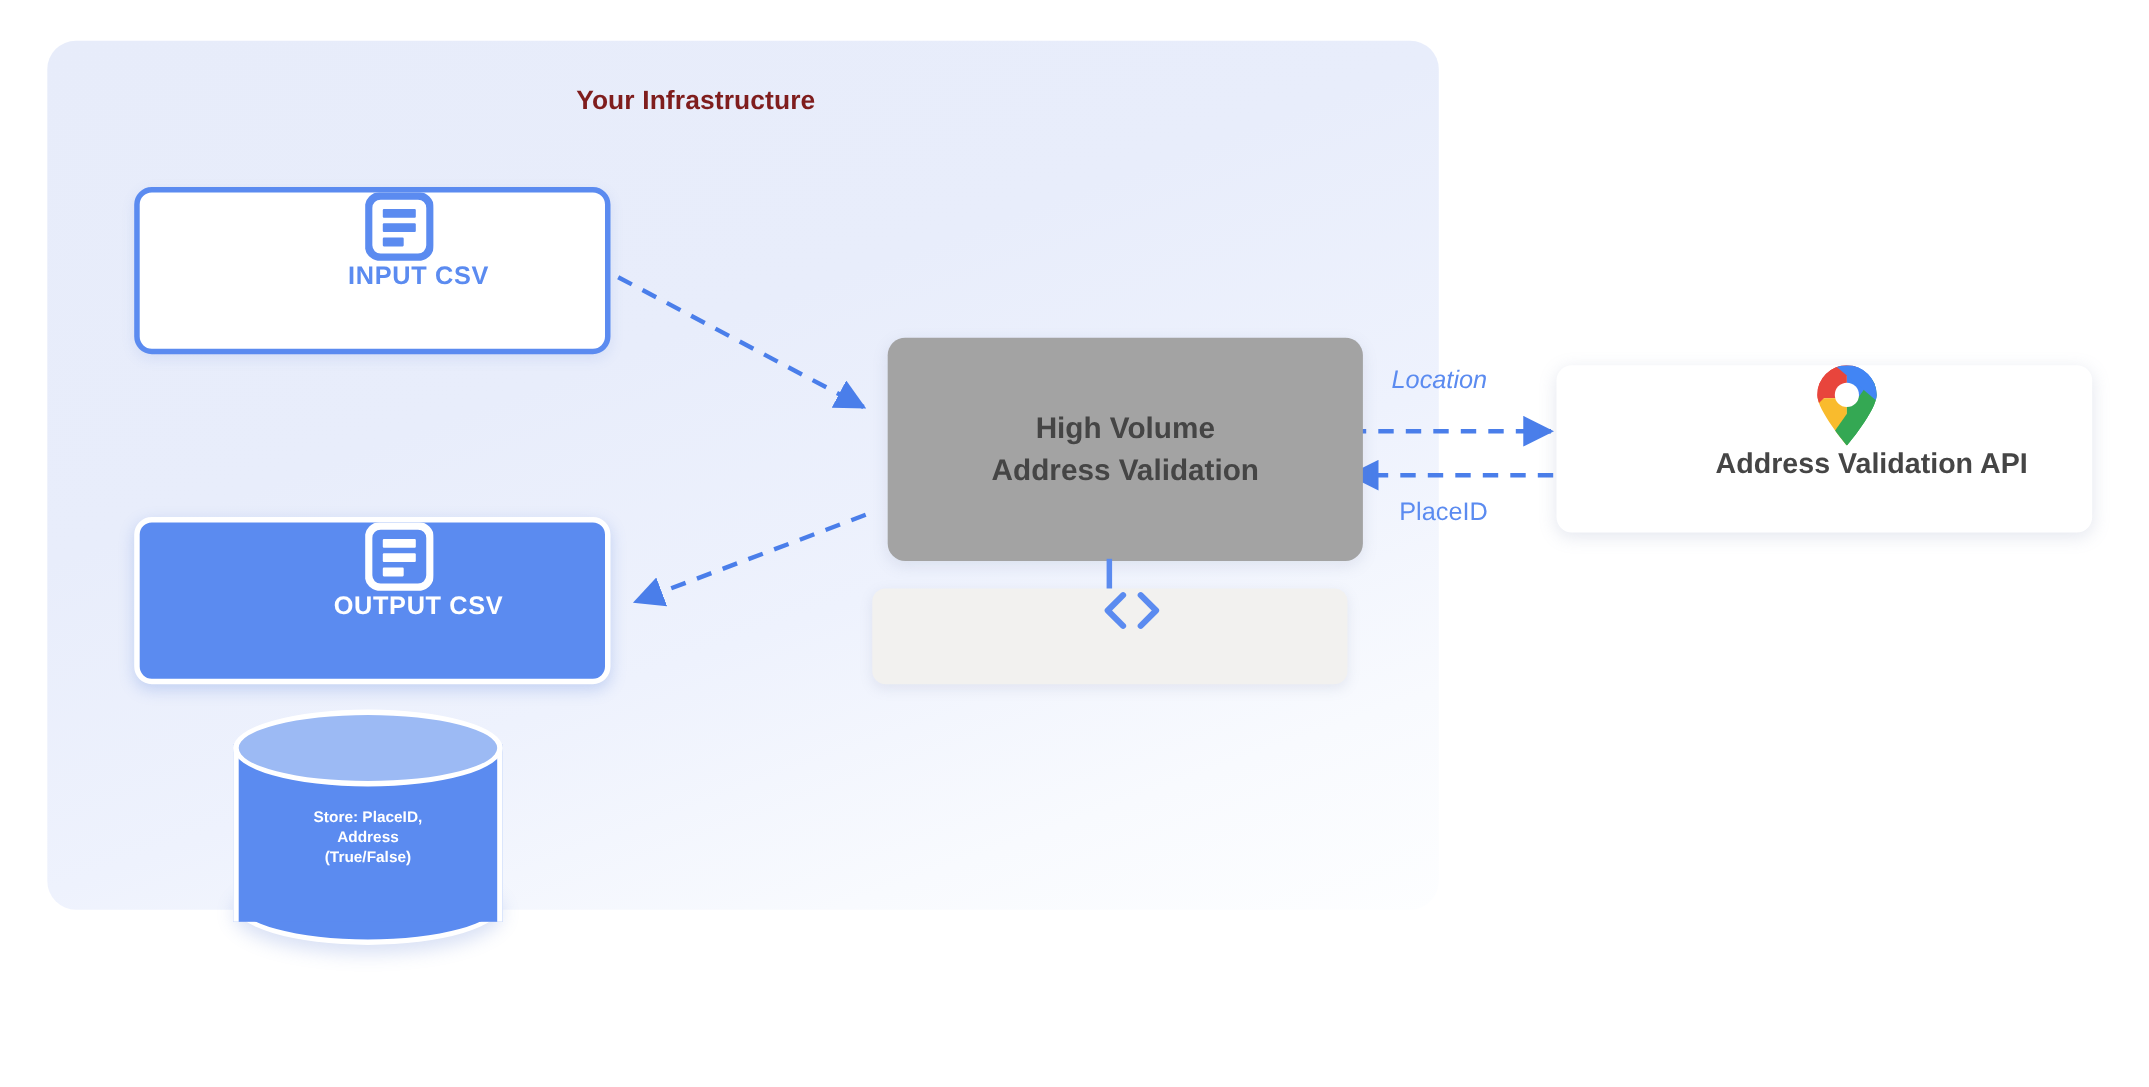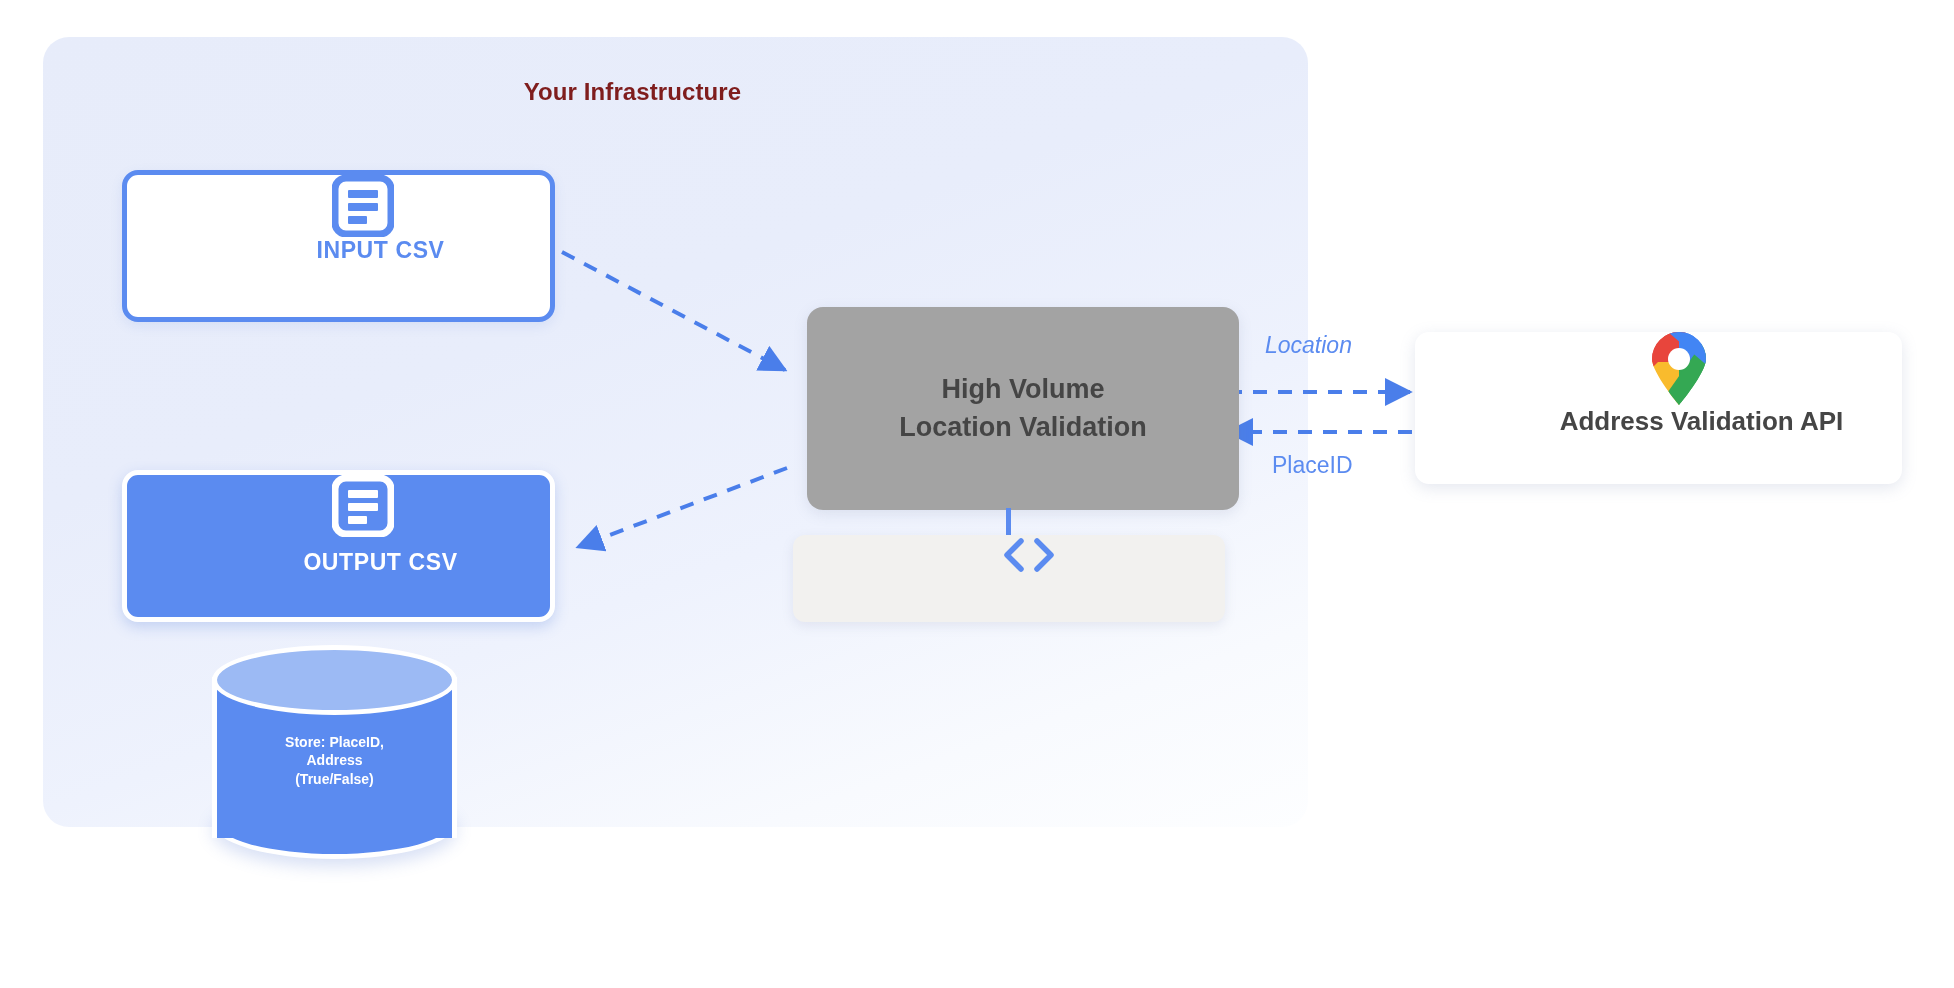--- a/index.html
+++ b/index.html
@@ -75,21 +75,20 @@
     top: 470px;
     width: 433px;
     height: 152px;
     background: #5b8bf0;
     border: 5px solid #ffffff;
     border-radius: 16px;
     box-shadow: 0 5px 14px rgba(90,130,220,0.28);
     display: flex;
     align-items: center;
     padding-left: 48px;
-    gap: 12px;
   }
   #output-csv .node-label {
     font-size: 23px;
     font-weight: bold;
     color: #ffffff;
     letter-spacing: 0.6px;
     margin-left: 36px;
   }
 
   
@@ -295,21 +294,21 @@
     <div class="cyl-text">
       <div>Store: PlaceID,</div>
       <div>Address</div>
       <div>(True/False)</div>
     </div>
   </div>
 
   <div class="node" id="script-box">
     <div class="node-label">
       <div>High Volume</div>
-      <div>Location Validation</div>
+      <div>Address Validation</div>
     </div>
   </div>
 
   <div id="script-lib-connector"></div>
 
   <div class="node" id="library-box">
     <svg class="code-icon" viewBox="0 0 56 40">
       <path d="M 20 6 L 6 20 L 20 34" fill="none" stroke="#5b8bf0" stroke-width="5.5" stroke-linecap="round" stroke-linejoin="round"></path>
       <path d="M 36 6 L 50 20 L 36 34" fill="none" stroke="#5b8bf0" stroke-width="5.5" stroke-linecap="round" stroke-linejoin="round"></path>
     </svg>

